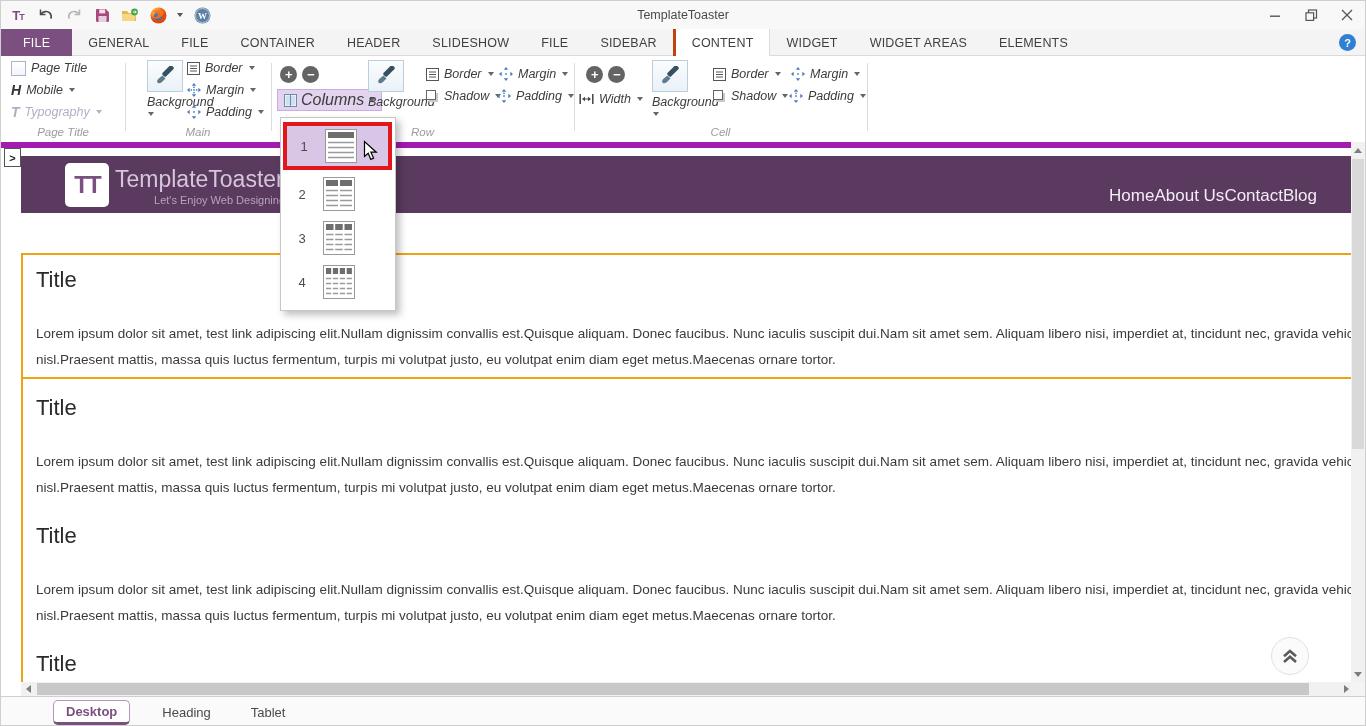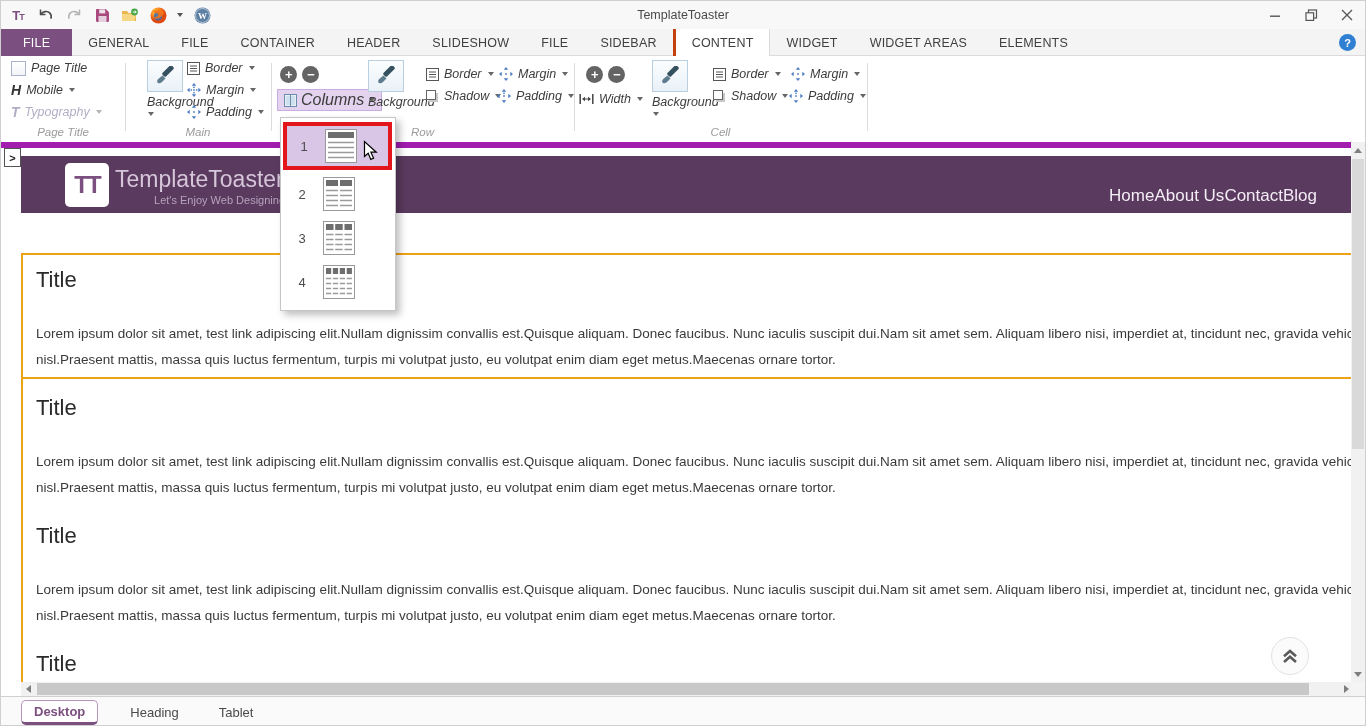--- a/index.html
+++ b/index.html
@@ -84,21 +84,21 @@
   .sarr{position:absolute;width:14px;height:16px;display:flex;align-items:center;justify-content:center;}
   .tri-up{width:0;height:0;border-left:4px solid transparent;border-right:4px solid transparent;border-bottom:5px solid #7e7e7e;}
   .tri-down{width:0;height:0;border-left:4px solid transparent;border-right:4px solid transparent;border-top:5px solid #7e7e7e;}
   .tri-left{width:0;height:0;border-top:4px solid transparent;border-bottom:4px solid transparent;border-right:5px solid #7e7e7e;}
   .tri-right{width:0;height:0;border-top:4px solid transparent;border-bottom:4px solid transparent;border-left:5px solid #7e7e7e;}
   .hscroll{position:absolute;left:20px;top:681px;width:1332px;height:14px;background:#f1f1f1;}
   .hthumb{position:absolute;left:16px;top:1px;height:12px;width:1272px;background:#c8c8c8;}
   .corner{position:absolute;right:0;top:681px;width:14px;height:14px;background:#f4f4f4;}
   
   .devicebar{position:absolute;left:0;top:695px;width:1366px;height:31px;background:#fafafa;
-             border-top:1px solid #cfcfcf;display:flex;align-items:center;padding-left:20px;gap:24px;box-sizing:border-box;}
+             border-top:1px solid #cfcfcf;display:flex;align-items:center;padding-left:52px;gap:24px;box-sizing:border-box;}
   .dtab{font-size:13px;color:#4a4a4a;padding:4px 8px;}
   .dtab.active{background:#fff;border:1px solid #b595bd;border-bottom:3px solid #7b4f7f;border-radius:5px;
                color:#7b4f7f;font-weight:bold;padding:3px 12px;}
 </style>
 </head>
 <body>
 
 <div class="app">
 
   <div class="titlebar">

